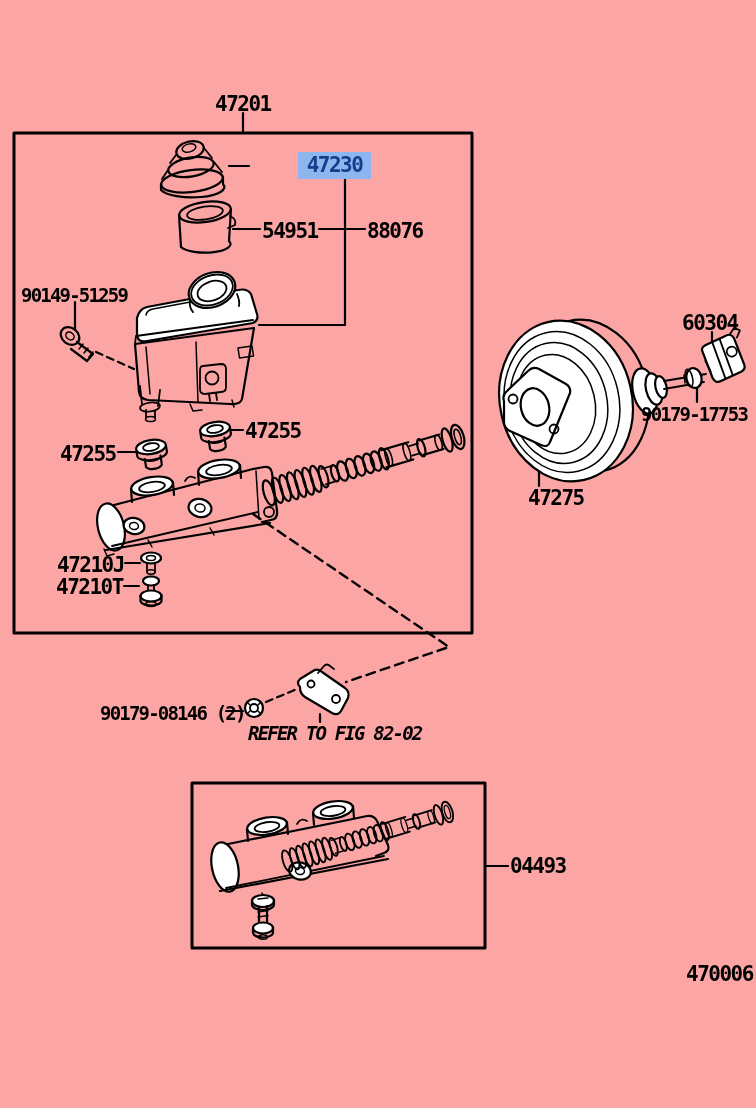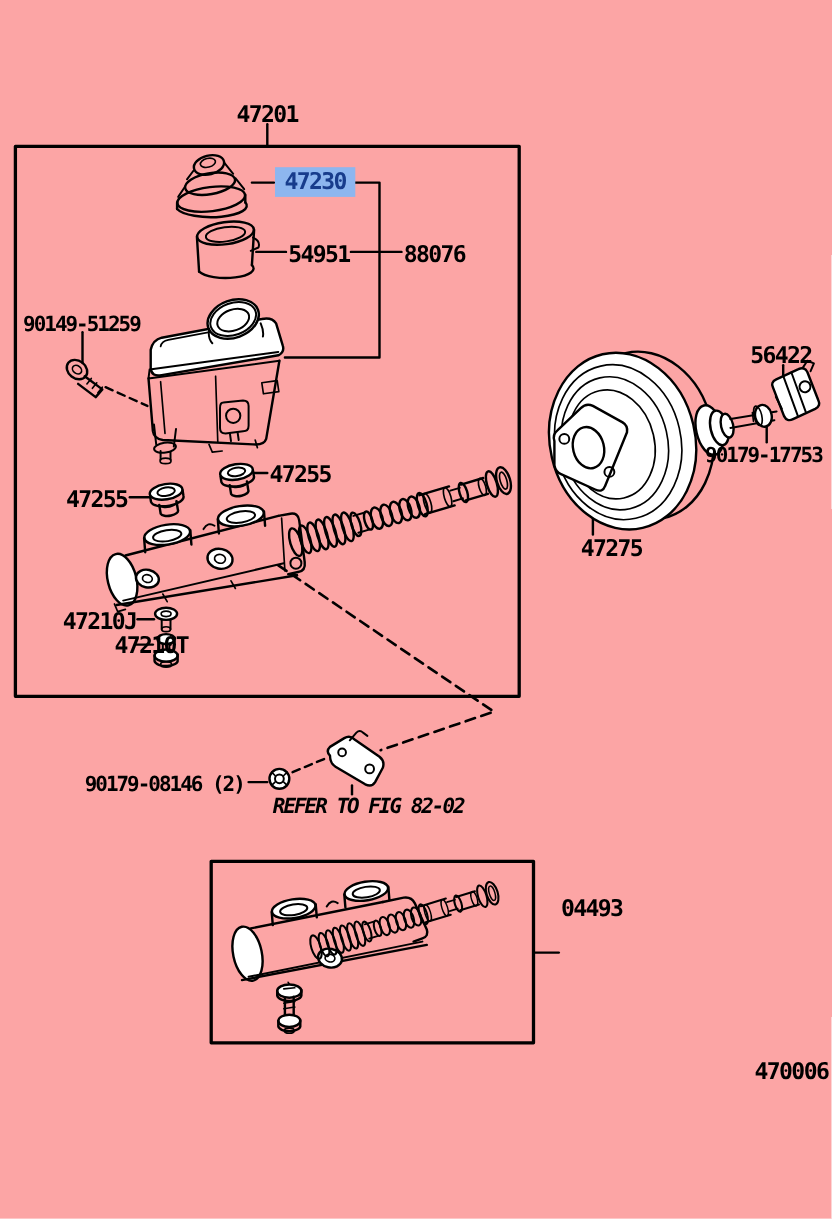--- a/index.html
+++ b/index.html
@@ -289,30 +289,30 @@
       <path d="M259,907 L259,925 M267,906 L267,924"></path>
       <path class="thin" d="M258,912 l10,-1.5 M258,917 l10,-1.5"></path>
       <ellipse class="wf" cx="263" cy="928" rx="10" ry="5.5"></ellipse>
       <path d="M253,928 L253,933 A10,5 0 0 0 273,932 L273,927"></path>
       <ellipse class="thin" cx="263" cy="937" rx="4.5" ry="2.3"></ellipse>
     </g>
   </svg>
 
   <div class="lbl" style="left:215px;top:94px;">47201</div>
 
-  <div class="hl" style="background:#8db6ef;color:#173c8c;">47230</div>
+  <div class="hl" style="background:#8db6ef;color:#173c8c;margin-left:48px;">47230</div>
 
   <div class="lbl" style="left:262px;top:221px;">54951</div>
   <div class="lbl" style="left:367px;top:221px;">88076</div>
   <div class="lbl lbl-sm" style="left:21px;top:286px;">90149-51259</div>
   <div class="lbl" style="left:245px;top:421px;">47255</div>
   <div class="lbl" style="left:60px;top:444px;">47255</div>
   <div class="lbl" style="left:57px;top:555px;">47210J</div>
-  <div class="lbl" style="left:56px;top:577px;margin-left:48px;">47210T</div>
-  <div class="lbl" style="left:682px;top:313px;">56422</div>
+  <div class="lbl" style="left:56px;top:577px;">47210T</div>
+  <div class="lbl" style="left:682px;top:313px;">60304</div>
   <div class="lbl lbl-sm" style="left:641px;top:405px;">90179-17753</div>
   <div class="lbl" style="left:528px;top:488px;">47275</div>
-  <div class="lbl lbl-sm" style="left:77px;top:704px;">90179-08146 (2)</div>
+  <div class="lbl lbl-sm" style="left:100px;top:704px;">90179-08146 (2)</div>
   <div class="lbl lbl-sm" style="left:248px;top:724px;font-style:italic;">REFER TO FIG 82-02</div>
-  <div class="lbl" style="left:510px;top:816px;">04493</div>
+  <div class="lbl" style="left:510px;top:856px;">04493</div>
   <div class="lbl" style="left:686px;top:964px;">470006</div>
 
 </div>
 
 </body></html>

